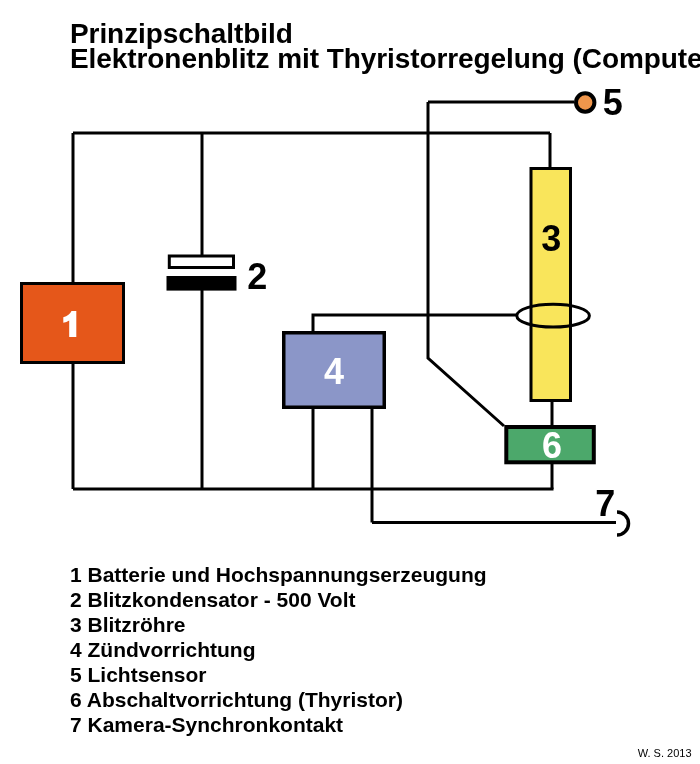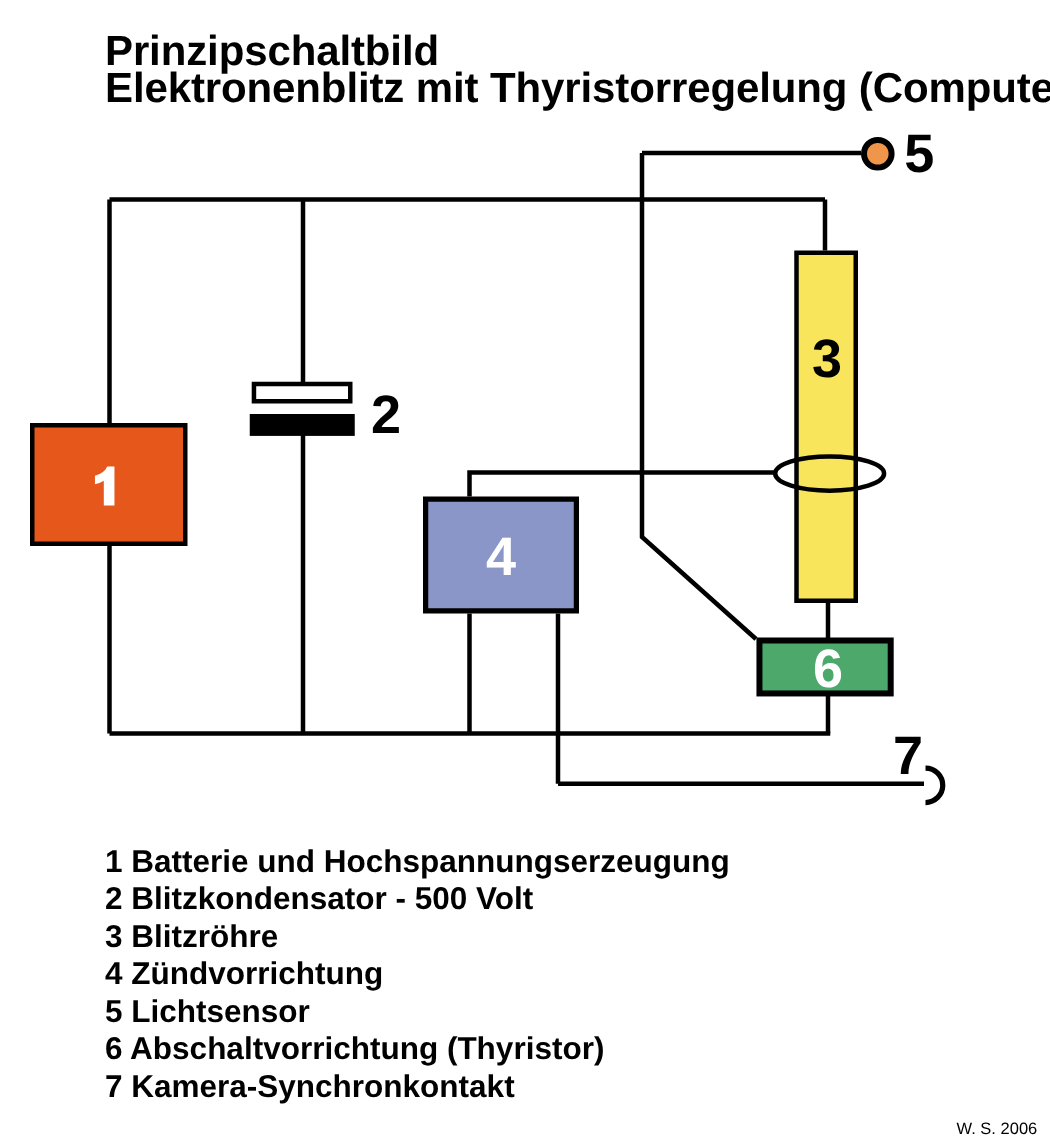--- a/index.html
+++ b/index.html
@@ -62,13 +62,13 @@
     <text x="551.3" y="251.3" fill="#000" text-anchor="middle">3</text>
     <text x="334" y="383.5" fill="#fff" text-anchor="middle">4</text>
     <text x="602.8" y="114.8" fill="#000">5</text>
     <text x="552" y="458.3" fill="#fff" text-anchor="middle">6</text>
     <text x="595.3" y="515.9" fill="#000">7</text>
   </g>
 </svg>
 
 <div class="legend">1 Batterie und Hochspannungserzeugung<br>2 Blitzkondensator - 500 Volt<br>3 Blitzröhre<br>4 Zündvorrichtung<br>5 Lichtsensor<br>6 Abschaltvorrichtung (Thyristor)<br>7 Kamera-Synchronkontakt</div>
 
-<div class="credit">W. S. 2006</div>
+<div class="credit">W. S. 2013</div>
 
 </body></html>

